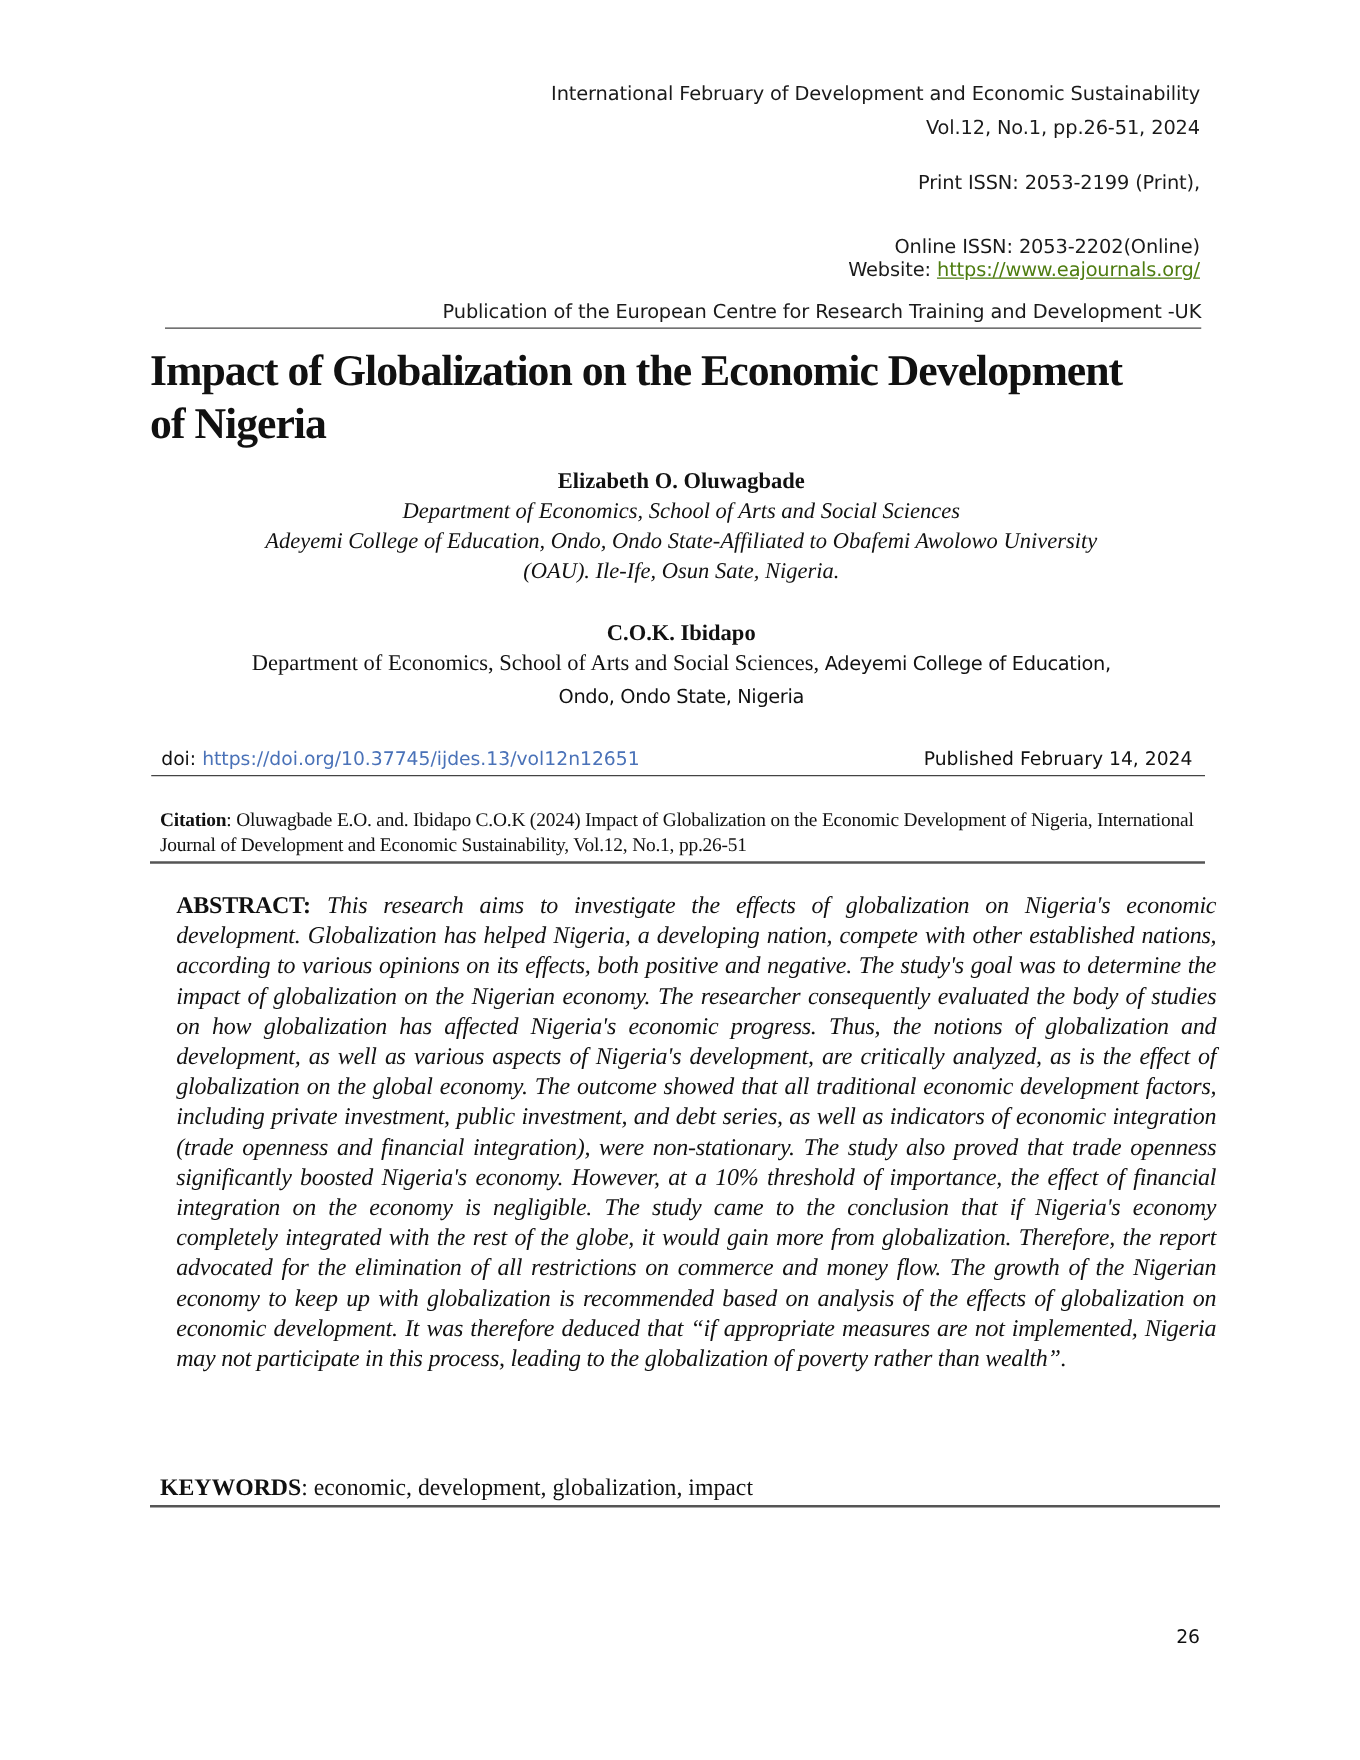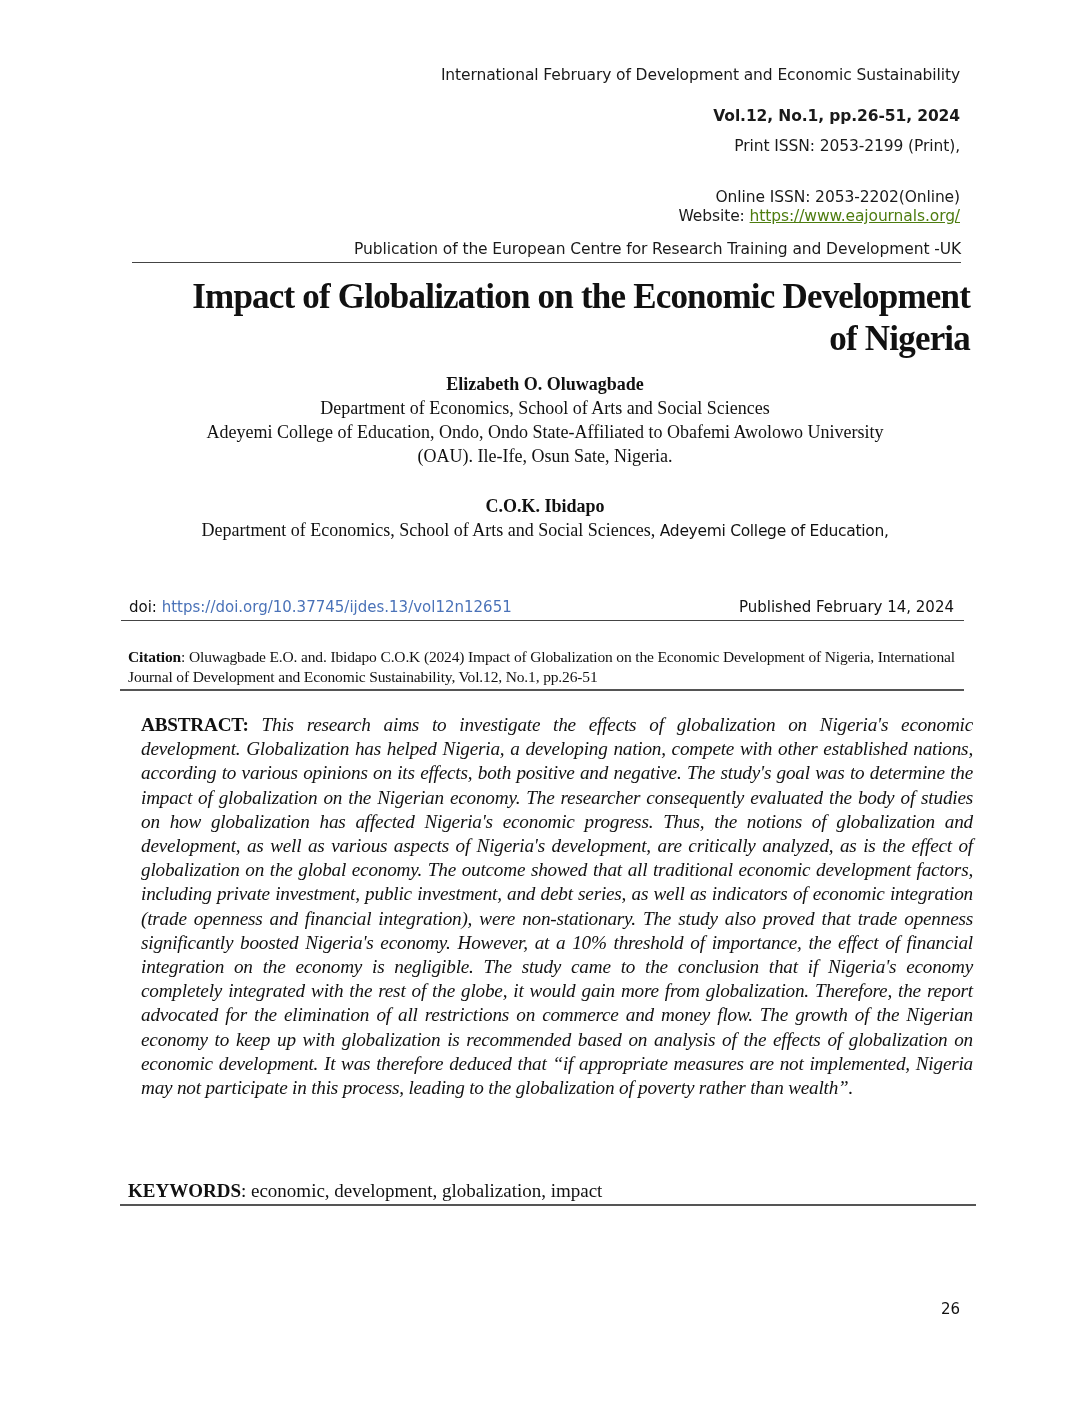--- a/index.html
+++ b/index.html
@@ -1,25 +1,25 @@
 <!DOCTYPE html>
 <html><head>
 <meta charset="utf-8">
 <style>
   html, body { margin: 0; padding: 0; background: #ffffff; }
   body { width: 1088px; height: 1408px; position: relative; overflow: hidden; color: #111; }
   .hdr { position: absolute; right: 128px; font-family: "DejaVu Sans", sans-serif; font-size: 15.5px; color: #1a1a1a; text-align: right; white-space: nowrap; letter-spacing: -0.1px; }
   .hdr a { color: #4d7c0f; text-decoration: underline; }
-  #h1 { top: 66px; } #h2 { top: 107px; font-weight: bold; } #h3 { top: 137px; } #h4 { top: 188px; } #h5 { top: 207px; }
+  #h1 { top: 66px; } #h2 { top: 93px; } #h3 { top: 137px; } #h4 { top: 188px; } #h5 { top: 207px; }
   #publine { position: absolute; left: 132px; width: 829px; top: 240px; border-bottom: 1.5px solid #444; height: 22px; }
   #pubtext { position: absolute; right: 0; top: 0; font-family: "DejaVu Sans", sans-serif; font-size: 15.5px; color: #1a1a1a; white-space: nowrap; letter-spacing: -0.1px; }
-  #title { position: absolute; left: 120px; width: 850px; top: 276px; text-align: right; font-family: "Liberation Serif", serif; font-weight: bold; font-size: 35px; line-height: 42px; letter-spacing: -0.8px; }
+  #title { position: absolute; left: 120px; width: 850px; top: 276px; text-align: left; font-family: "Liberation Serif", serif; font-weight: bold; font-size: 35px; line-height: 42px; letter-spacing: -0.8px; }
   .center { position: absolute; left: 110px; width: 870px; text-align: center; font-family: "Liberation Serif", serif; font-size: 18px; line-height: 24px; }
   #author1 { top: 372px; font-weight: bold; }
-  #aff1 { top: 396px; }
+  #aff1 { top: 396px; font-style: italic; }
   #author2 { top: 494px; font-weight: bold; }
   #aff2 { top: 518px; }
   .cal { font-family: "DejaVu Sans", sans-serif; font-size: 15.5px; letter-spacing: -0.3px; }
   #doirow { position: absolute; left: 121px; width: 843px; top: 596px; height: 24px; border-bottom: 1.5px solid #444; font-family: "DejaVu Sans", sans-serif; font-size: 15px; }
   #doirow .doilbl { position: absolute; left: 8px; top: 2px; }
   #doirow .doilink { color: #4a72b8; text-decoration: none; }
   #doirow .pub { position: absolute; right: 10px; top: 2px; }
   #citation { position: absolute; left: 120px; width: 844px; top: 647px; font-family: "Liberation Serif", serif; font-size: 15.5px; line-height: 20px; padding: 0 0 2px 8px; border-bottom: 2px solid #555; box-sizing: border-box; letter-spacing: -0.15px; }
   #abstract { position: absolute; left: 128px; width: 832px; top: 713px; font-family: "Liberation Serif", serif; font-size: 19.2px; line-height: 24.2px; text-align: justify; letter-spacing: -0.2px; margin-left: 13px; }
   #abstract .lbl { font-weight: bold; font-style: normal; }
@@ -50,20 +50,21 @@
 <div id="author1" class="center">Elizabeth O. Oluwagbade</div>
 <div id="aff1" class="center">
   <div>Department of Economics, School of Arts and Social Sciences</div>
   <div>Adeyemi College of Education, Ondo, Ondo State-Affiliated to Obafemi Awolowo University</div>
   <div>(OAU). Ile-Ife, Osun Sate, Nigeria.</div>
 </div>
 
 <div id="author2" class="center">C.O.K. Ibidapo</div>
 <div id="aff2" class="center">
   <div><span>Department of Economics, School of Arts and Social Sciences, </span><span class="cal">Adeyemi College of Education,</span></div>
+  <div class="cal" style="margin-top:2px;">Ondo, Ondo State, Nigeria</div>
 </div>
 
 <div id="doirow">
   <span class="doilbl"><span>doi: </span><a href="#" class="doilink">https://doi.org/10.37745/ijdes.13/vol12n12651</a></span>
   <span class="pub">Published February 14, 2024</span>
 </div>
 
 <div id="citation"><b>Citation</b><span>: Oluwagbade  E.O. and. Ibidapo C.O.K  (2024)   Impact of Globalization on the Economic Development of Nigeria, International Journal of Development and Economic Sustainability, Vol.12, No.1, pp.26-51</span></div>
 
 <div id="abstract"><span class="lbl">ABSTRACT:</span> <span class="txt">This research aims to investigate the effects of globalization on Nigeria's economic development. Globalization has helped Nigeria, a developing nation, compete with other established nations, according to various opinions on its effects, both positive and negative. The study's goal was to determine the impact of globalization on the Nigerian economy. The researcher consequently evaluated the body of studies on how globalization has affected Nigeria's economic progress. Thus, the notions of globalization and development, as well as various aspects of Nigeria's development, are critically analyzed, as is the effect of globalization on the global economy. The outcome showed that all traditional economic development factors, including private investment, public investment, and debt series, as well as indicators of economic integration (trade openness and financial integration), were non-stationary. The study also proved that trade openness significantly boosted Nigeria's economy. However, at a 10% threshold of importance, the effect of financial integration on the economy is negligible. The study came to the conclusion that if Nigeria's economy completely integrated with the rest of the globe, it would gain more from globalization. Therefore, the report advocated for the elimination of all restrictions on commerce and money flow. The growth of the Nigerian economy to keep up with globalization is recommended based on analysis of the effects of globalization on economic development. It was therefore deduced that “if appropriate measures are not implemented, Nigeria may not participate in this process, leading to the globalization of poverty rather than wealth”.</span></div>

